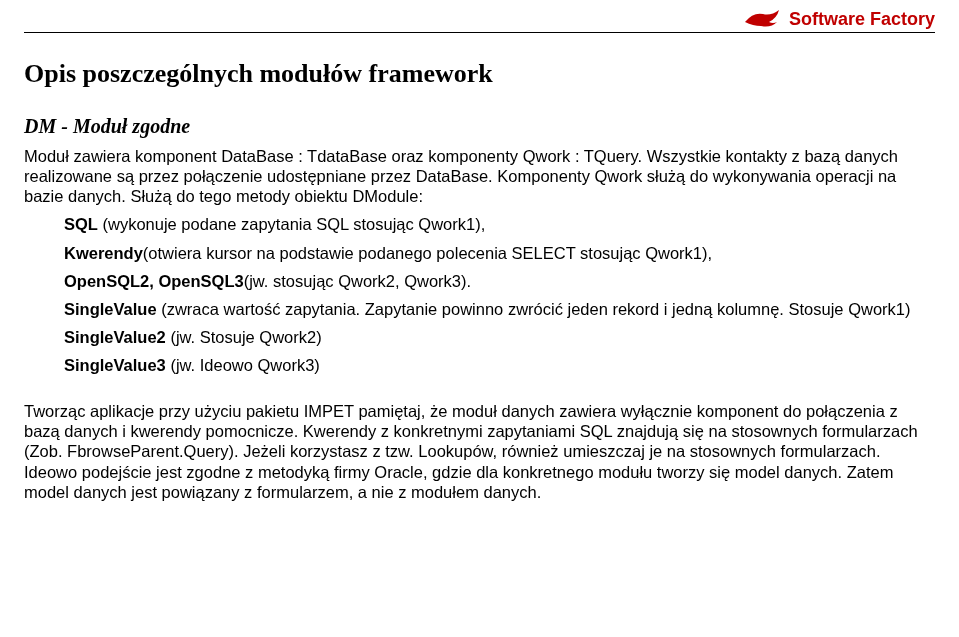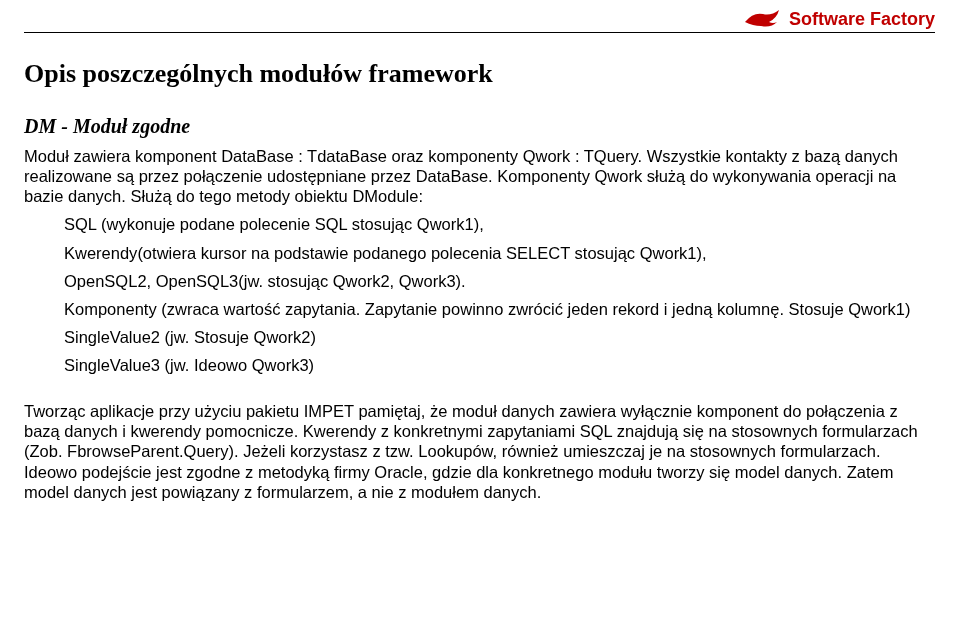--- a/index.html
+++ b/index.html
@@ -43,21 +43,21 @@
       font-style: italic;
       margin-bottom: 4px;
     }
     .body-text {
       font-size: 16.5px;
       line-height: 1.22;
       margin-top: 8px;
     }
     .indent { margin-left: 40px; }
     .spacer { height: 18px; }
-    .bold { font-weight: normal; }
+    .bold { font-weight: bold; }
   </style>
 </head>
 <body>
 
 <div class="header-row">
   <span class="logo-icon">
     <svg width="38" height="22" viewBox="0 0 38 22">
       <path d="M2 14 Q10 4 20 6 Q28 8 36 2 Q34 10 26 14 Q30 16 34 14 Q28 20 18 18 Q10 18 2 14 Z" fill="#c00000"></path>
     </svg>
   </span>
@@ -66,33 +66,33 @@
 
 <hr class="divider">
 
 <h1 class="main-title">Opis poszczególnych modułów framework</h1>
 
 <h2 class="section-title">DM - Moduł zgodne</h2>
 
 <div class="body-text">Moduł zawiera komponent DataBase : TdataBase oraz komponenty Qwork : TQuery. Wszystkie kontakty z bazą danych realizowane są przez połączenie udostępniane przez DataBase. Komponenty Qwork służą do wykonywania operacji na bazie danych. Służą do tego metody obiektu DModule:</div>
 
 <div class="body-text indent">
-  <span class="bold">SQL</span><span> (wykonuje podane polecenie SQL stosując Qwork1),</span>
+  <span class="bold">SQL</span><span> (wykonuje podane zapytania SQL stosując Qwork1),</span>
 </div>
 
 <div class="body-text indent">
   <span class="bold">Kwerendy</span><span>(otwiera kursor na podstawie podanego polecenia SELECT stosując Qwork1),</span>
 </div>
 
 <div class="body-text indent">
   <span class="bold">OpenSQL2, OpenSQL3</span><span>(jw. stosując Qwork2, Qwork3).</span>
 </div>
 
 <div class="body-text indent">
-  <span class="bold">Komponenty</span><span> (zwraca wartość zapytania. Zapytanie powinno zwrócić jeden rekord i jedną kolumnę. Stosuje Qwork1)</span>
+  <span class="bold">SingleValue</span><span> (zwraca wartość zapytania. Zapytanie powinno zwrócić jeden rekord i jedną kolumnę. Stosuje Qwork1)</span>
 </div>
 
 <div class="body-text indent">
   <span class="bold">SingleValue2</span><span> (jw. Stosuje Qwork2)</span>
 </div>
 
 <div class="body-text indent">
   <span class="bold">SingleValue3</span><span> (jw. Ideowo Qwork3)</span>
 </div>
 

